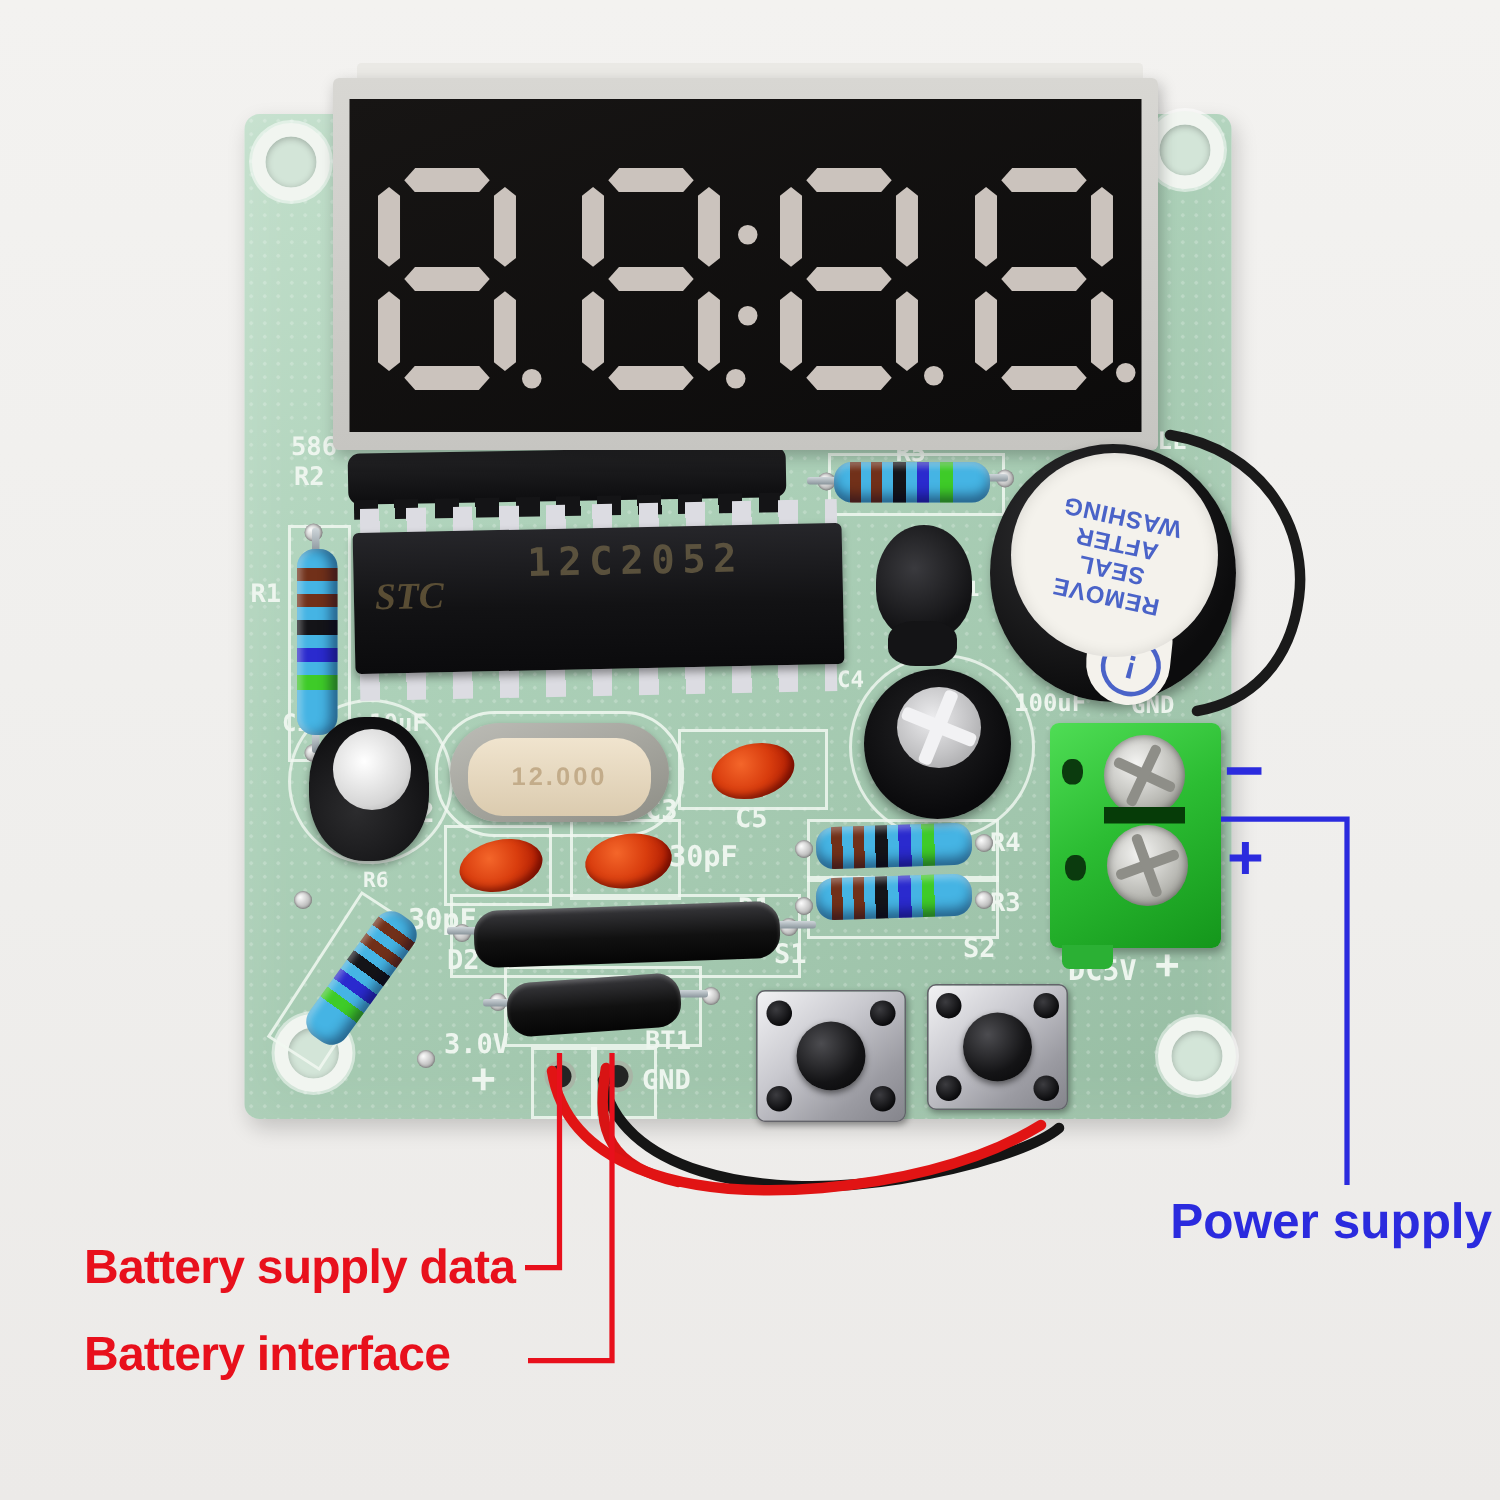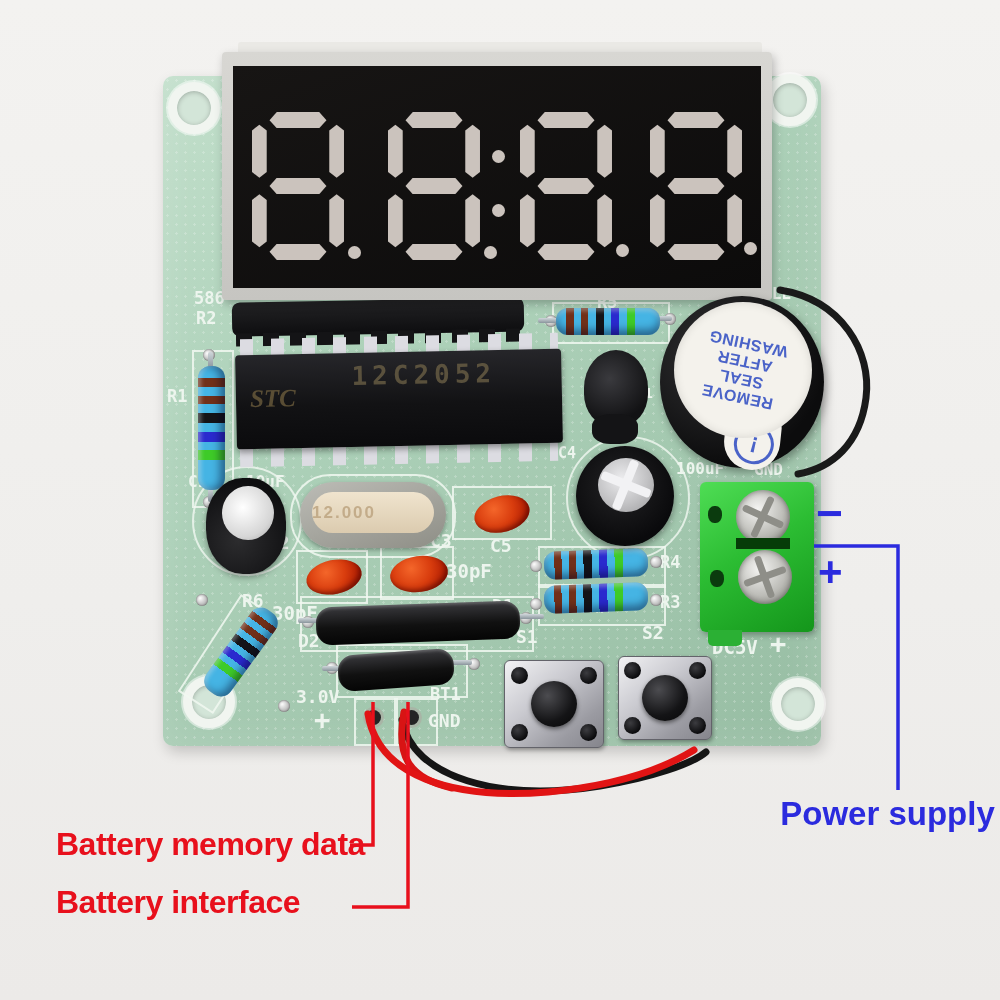--- a/index.html
+++ b/index.html
@@ -75,21 +75,21 @@
       <span class="sk" style="left: 194px; top: 290px; font-size: 17px;">586</span>
       <span class="sk" style="left: 196px; top: 310px; font-size: 17px;">R2</span>
       <span class="sk" style="left: 597px; top: 294px; font-size: 17px;">R5</span>
       <span class="sk" style="left: 762px; top: 286px; font-size: 16px;">ELL</span>
       <span class="sk" style="left: 167px; top: 388px; font-size: 17px;">R1</span>
       <span class="sk" style="left: 188px; top: 474px; font-size: 16px;">C1</span>
       <span class="sk" style="left: 246px; top: 474px; font-size: 16px;">10uF</span>
       <span class="sk" style="left: 268px; top: 534px; font-size: 18px;">C2</span>
       <span class="sk" style="left: 430px; top: 532px; font-size: 18px;">C3</span>
       <span class="sk" style="left: 490px; top: 537px; font-size: 18px;">C5</span>
-      <span class="sk" style="left: 242px; top: 580px; font-size: 18px; margin-top: 12px;">R6</span>
+      <span class="sk" style="left: 242px; top: 580px; font-size: 14px;">R6</span>
       <span class="sk" style="left: 272px; top: 604px; font-size: 19px;">30pF</span>
       <span class="sk" style="left: 446px; top: 562px; font-size: 19px;">30pF</span>
       <span class="sk" style="left: 298px; top: 632px; font-size: 18px;">D2</span>
       <span class="sk" style="left: 492px; top: 597px; font-size: 18px;">D1</span>
       <span class="sk" style="left: 572px; top: 602px; font-size: 13px; opacity: 0.55;">4.7K</span>
       <span class="sk" style="left: 296px; top: 688px; font-size: 18px;">3.0V</span>
       <span class="sk" style="left: 314px; top: 706px; font-size: 27px;">+</span>
       <span class="sk" style="left: 430px; top: 686px; font-size: 17px;">BT1</span>
       <span class="sk" style="left: 428px; top: 712px; font-size: 18px;">GND</span>
       <span class="sk" style="left: 516px; top: 628px; font-size: 18px;">S1</span>
@@ -139,21 +139,21 @@
   <div class="comp res-h" style="left:544px;top:584px;width:104px;height:28px;transform:rotate(-2deg);"></div>
   <div class="comp res-v" style="left:226px;top:602px;width:30px;height:100px;transform:rotate(36deg);"></div>
 
   <div class="comp" style="left:584px;top:350px;width:64px;height:76px;border-radius:50% 50% 42% 42%;background:radial-gradient(circle at 40% 38%,#3a3a3e,#121214 70%);"></div>
   <div class="comp" style="left:592px;top:414px;width:46px;height:30px;border-radius:40%;background:#141416;"></div>
 
   <div class="comp" style="left:206px;top:478px;width:80px;height:96px;border-radius:46%;background:radial-gradient(circle at 40% 65%,#2c2c2e,#0e0e10 75%);box-shadow:0 3px 6px rgba(0,0,0,.35);"></div>
   <div class="comp" style="left:222px;top:486px;width:52px;height:54px;border-radius:50%;background:radial-gradient(circle at 40% 40%,#ffffff,#d6d6d6 65%,#a0a0a0);"></div>
 
   <div class="comp" style="left:300px;top:482px;width:146px;height:66px;border-radius:33px;background:linear-gradient(160deg,#bcbcb6,#8e8e86);box-shadow:0 2px 4px rgba(0,0,0,.3);">
-    <div style="position:absolute;left:12px;top:10px;width:122px;height:41px;border-radius:23px;background:linear-gradient(180deg,#f0e4ce,#dbcbaf);display:flex;align-items:center;">
+    <div style="position:absolute;left:12px;top:10px;width:122px;height:52px;border-radius:23px;background:linear-gradient(180deg,#f0e4ce,#dbcbaf);display:flex;align-items:center;justify-content:center;">
       <span style="font-size:17px;font-weight:bold;color:#c3ac8a;letter-spacing:2px;">12.000</span>
     </div>
   </div>
 
   <div class="comp" style="left:576px;top:446px;width:98px;height:100px;border-radius:50%;background:radial-gradient(circle at 45% 40%,#232325,#0a0a0c 70%);box-shadow:0 3px 7px rgba(0,0,0,.4);"></div>
   <div class="comp" style="left:598px;top:458px;width:56px;height:54px;border-radius:50%;background:radial-gradient(circle at 42% 38%,#ececee,#c2c2c4 55%,#9a9a9c);"></div>
   <div class="comp" style="left:600px;top:480px;width:52px;height:9px;background:#f2f2f4;transform:rotate(22deg);border-radius:3px;"></div>
   <div class="comp" style="left:621px;top:459px;width:9px;height:52px;background:#f2f2f4;transform:rotate(22deg);border-radius:3px;"></div>
 
   <div class="ceramic" style="left:306px;top:560px;width:56px;height:34px;transform:rotate(-12deg);"></div>
@@ -267,21 +267,21 @@
     <path d="M 404,712 C 396,756 408,778 452,788" fill="none" stroke="#d81414" stroke-width="7" stroke-linecap="round"></path>
     <path d="M 368,714 C 378,776 452,800 548,792 C 624,785 668,766 694,750" fill="none" stroke="#e11414" stroke-width="7" stroke-linecap="round"></path>
   </svg>
 
   <svg class="overlay2" width="1000" height="1000" viewBox="0 0 1000 1000">
     <polyline points="350,845 373,845 373,702" fill="none" style="stroke:var(--red)" stroke-width="3.5"></polyline>
     <polyline points="352,907 408,907 408,702" fill="none" style="stroke:var(--red)" stroke-width="3.5"></polyline>
     <polyline points="814,546 898,546 898,790" fill="none" style="stroke:var(--blue)" stroke-width="3.5"></polyline>
   </svg>
 
-  <div class="anno-red" style="left:56px;top:826px;">Battery memory data</div>
+  <div class="anno-red" style="left:56px;top:826px;">Battery supply data</div>
   <div class="anno-red" style="left:56px;top:884px;">Battery interface</div>
   <div class="anno-blue" style="left:780px;top:792px;width:215px;text-align:center;font-size:33px;line-height:1.35;">
     <div>Power supply</div>
   </div>
   <div class="anno-blue" style="left:816px;top:486px;font-size:46px;">−</div>
   <div class="anno-blue" style="left:818px;top:548px;font-size:42px;">+</div>
 
 </div>
 
 </body></html>

